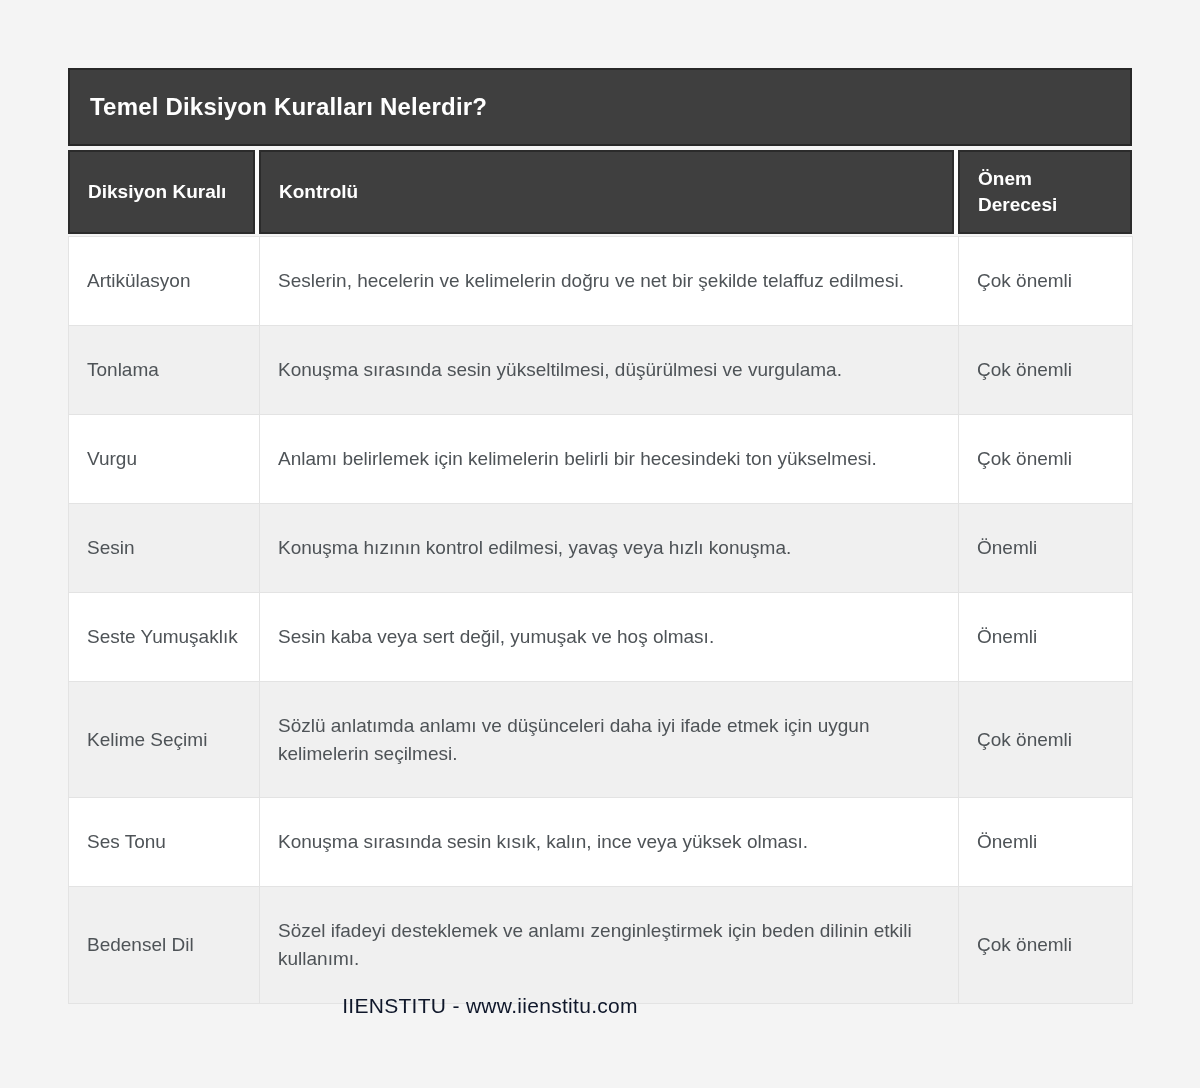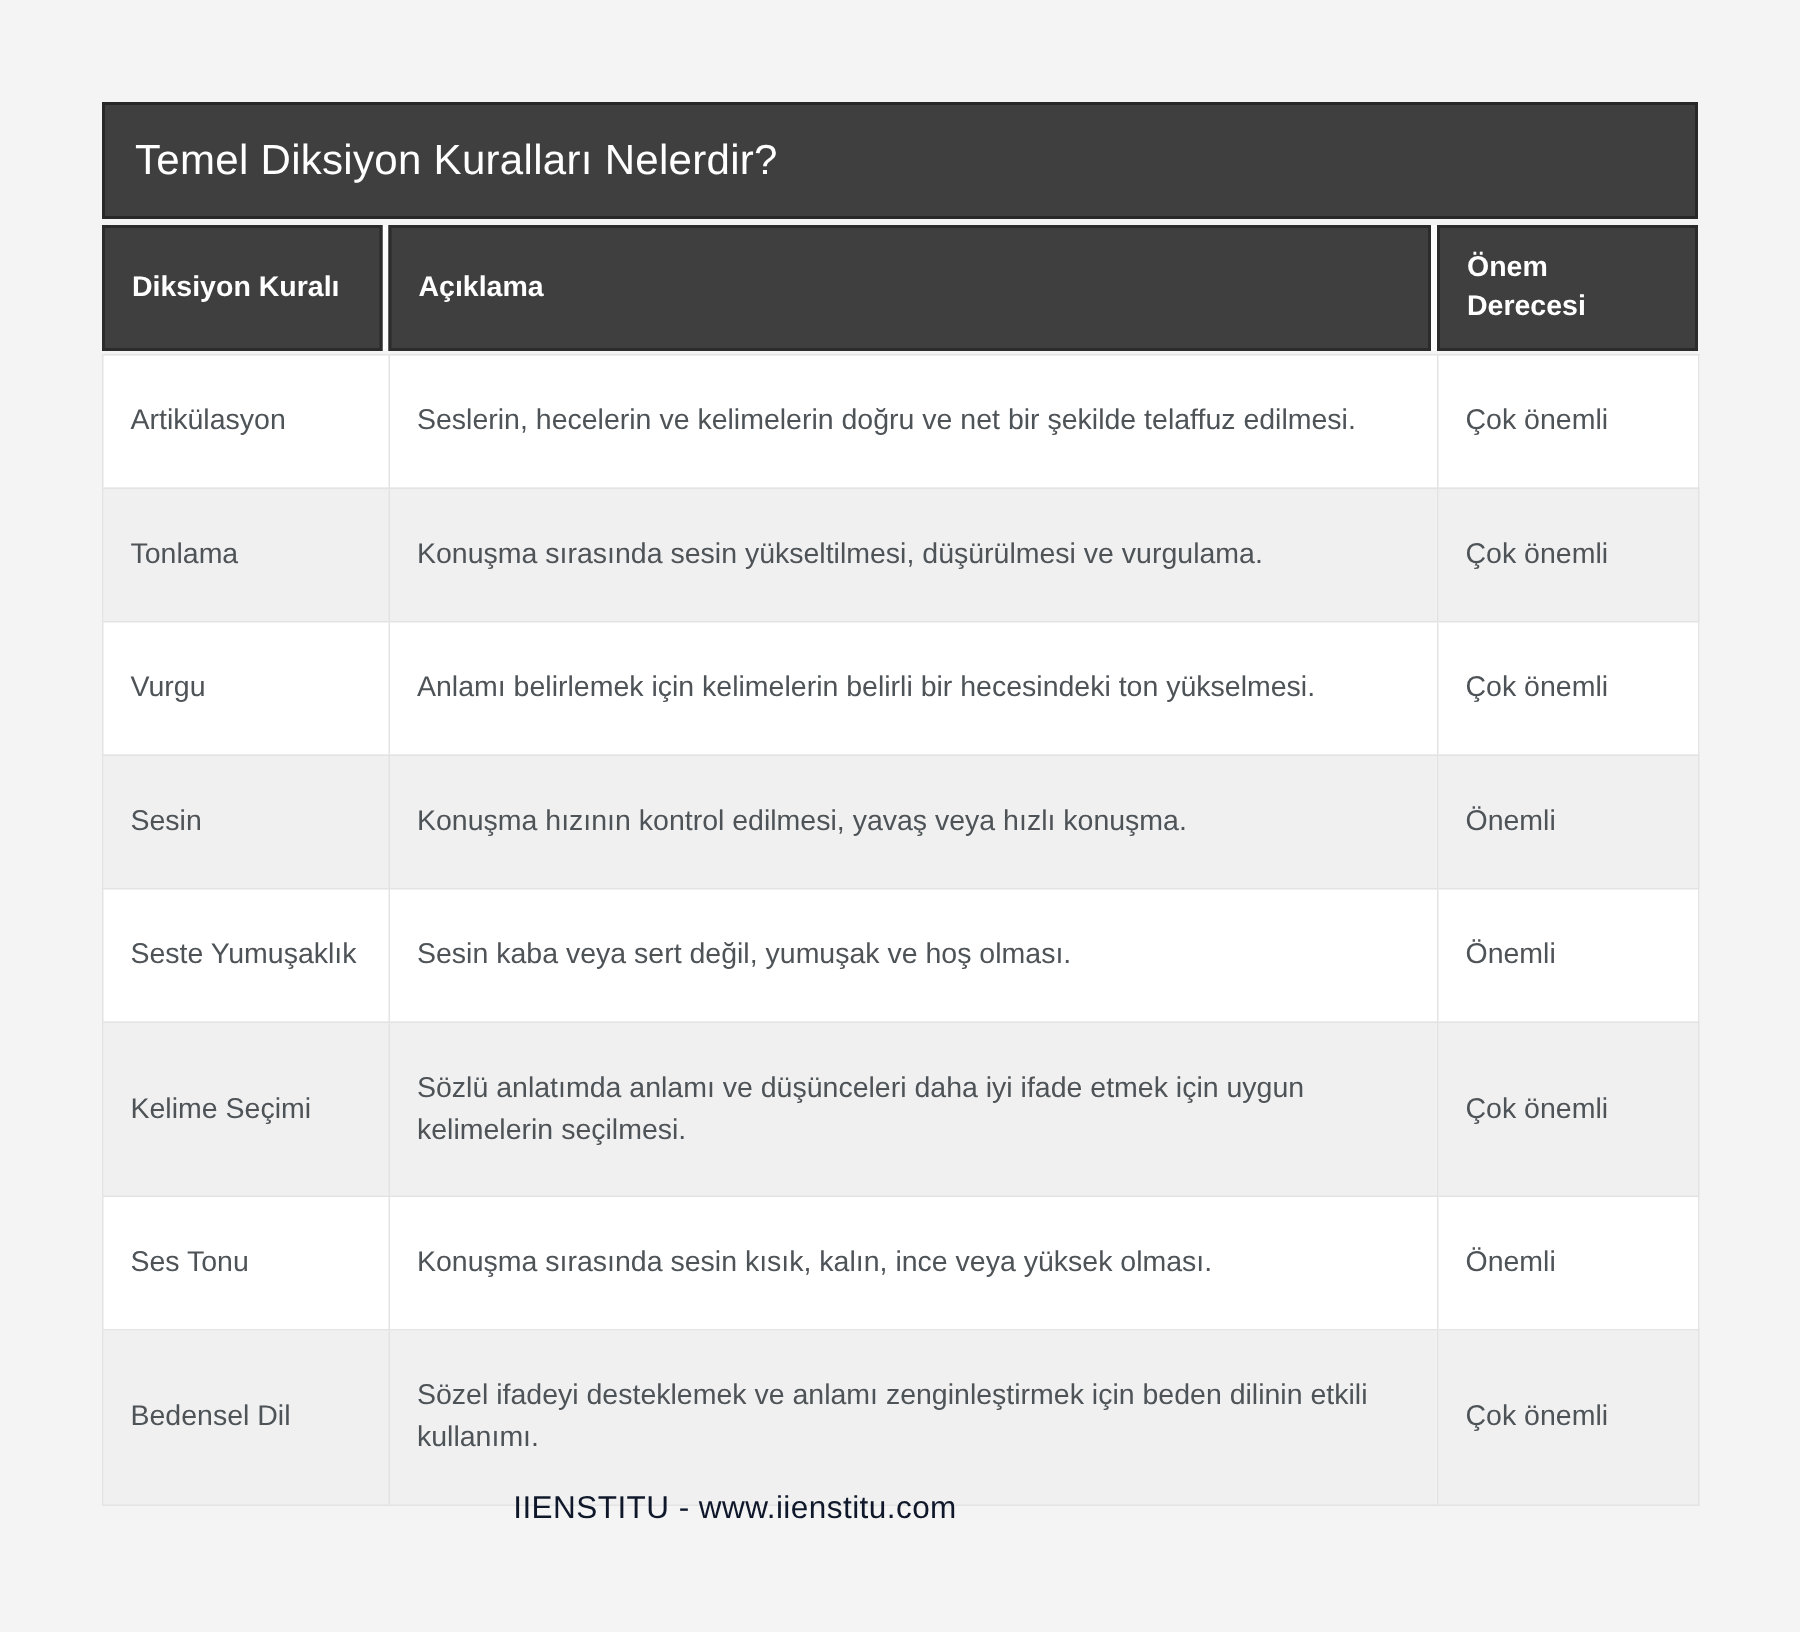--- a/index.html
+++ b/index.html
@@ -23,22 +23,22 @@
     height: 78px;
     background: #3f3f3f;
     border: 2px solid #282828;
     display: flex;
     align-items: center;
     padding: 0 20px;
     margin-bottom: 4px;
   }
   .title-bar h1 {
     color: #ffffff;
-    font-size: 28px;
-    font-weight: normal;
+    font-size: 24px;
+    font-weight: bold;
     letter-spacing: 0.2px;
     text-align: center;
   }
   .header-row {
     display: grid;
     grid-template-columns: 187px 695px 174px;
     column-gap: 4px;
     background: #fcfcfc;
     margin-bottom: 2px;
   }
@@ -90,21 +90,21 @@
 
 <div class="page">
   <div class="card">
 
     <div class="title-bar">
       <h1>Temel Diksiyon Kuralları Nelerdir?</h1>
     </div>
 
     <div class="header-row">
       <div class="hcell">Diksiyon Kuralı</div>
-      <div class="hcell">Açıklama</div>
+      <div class="hcell">Kontrolü</div>
       <div class="hcell">Önem Derecesi</div>
     </div>
 
     <table class="data">
       <colgroup>
           <col class="c1">
           <col class="c2">
           <col class="c3">
         </colgroup>
       <tbody>

